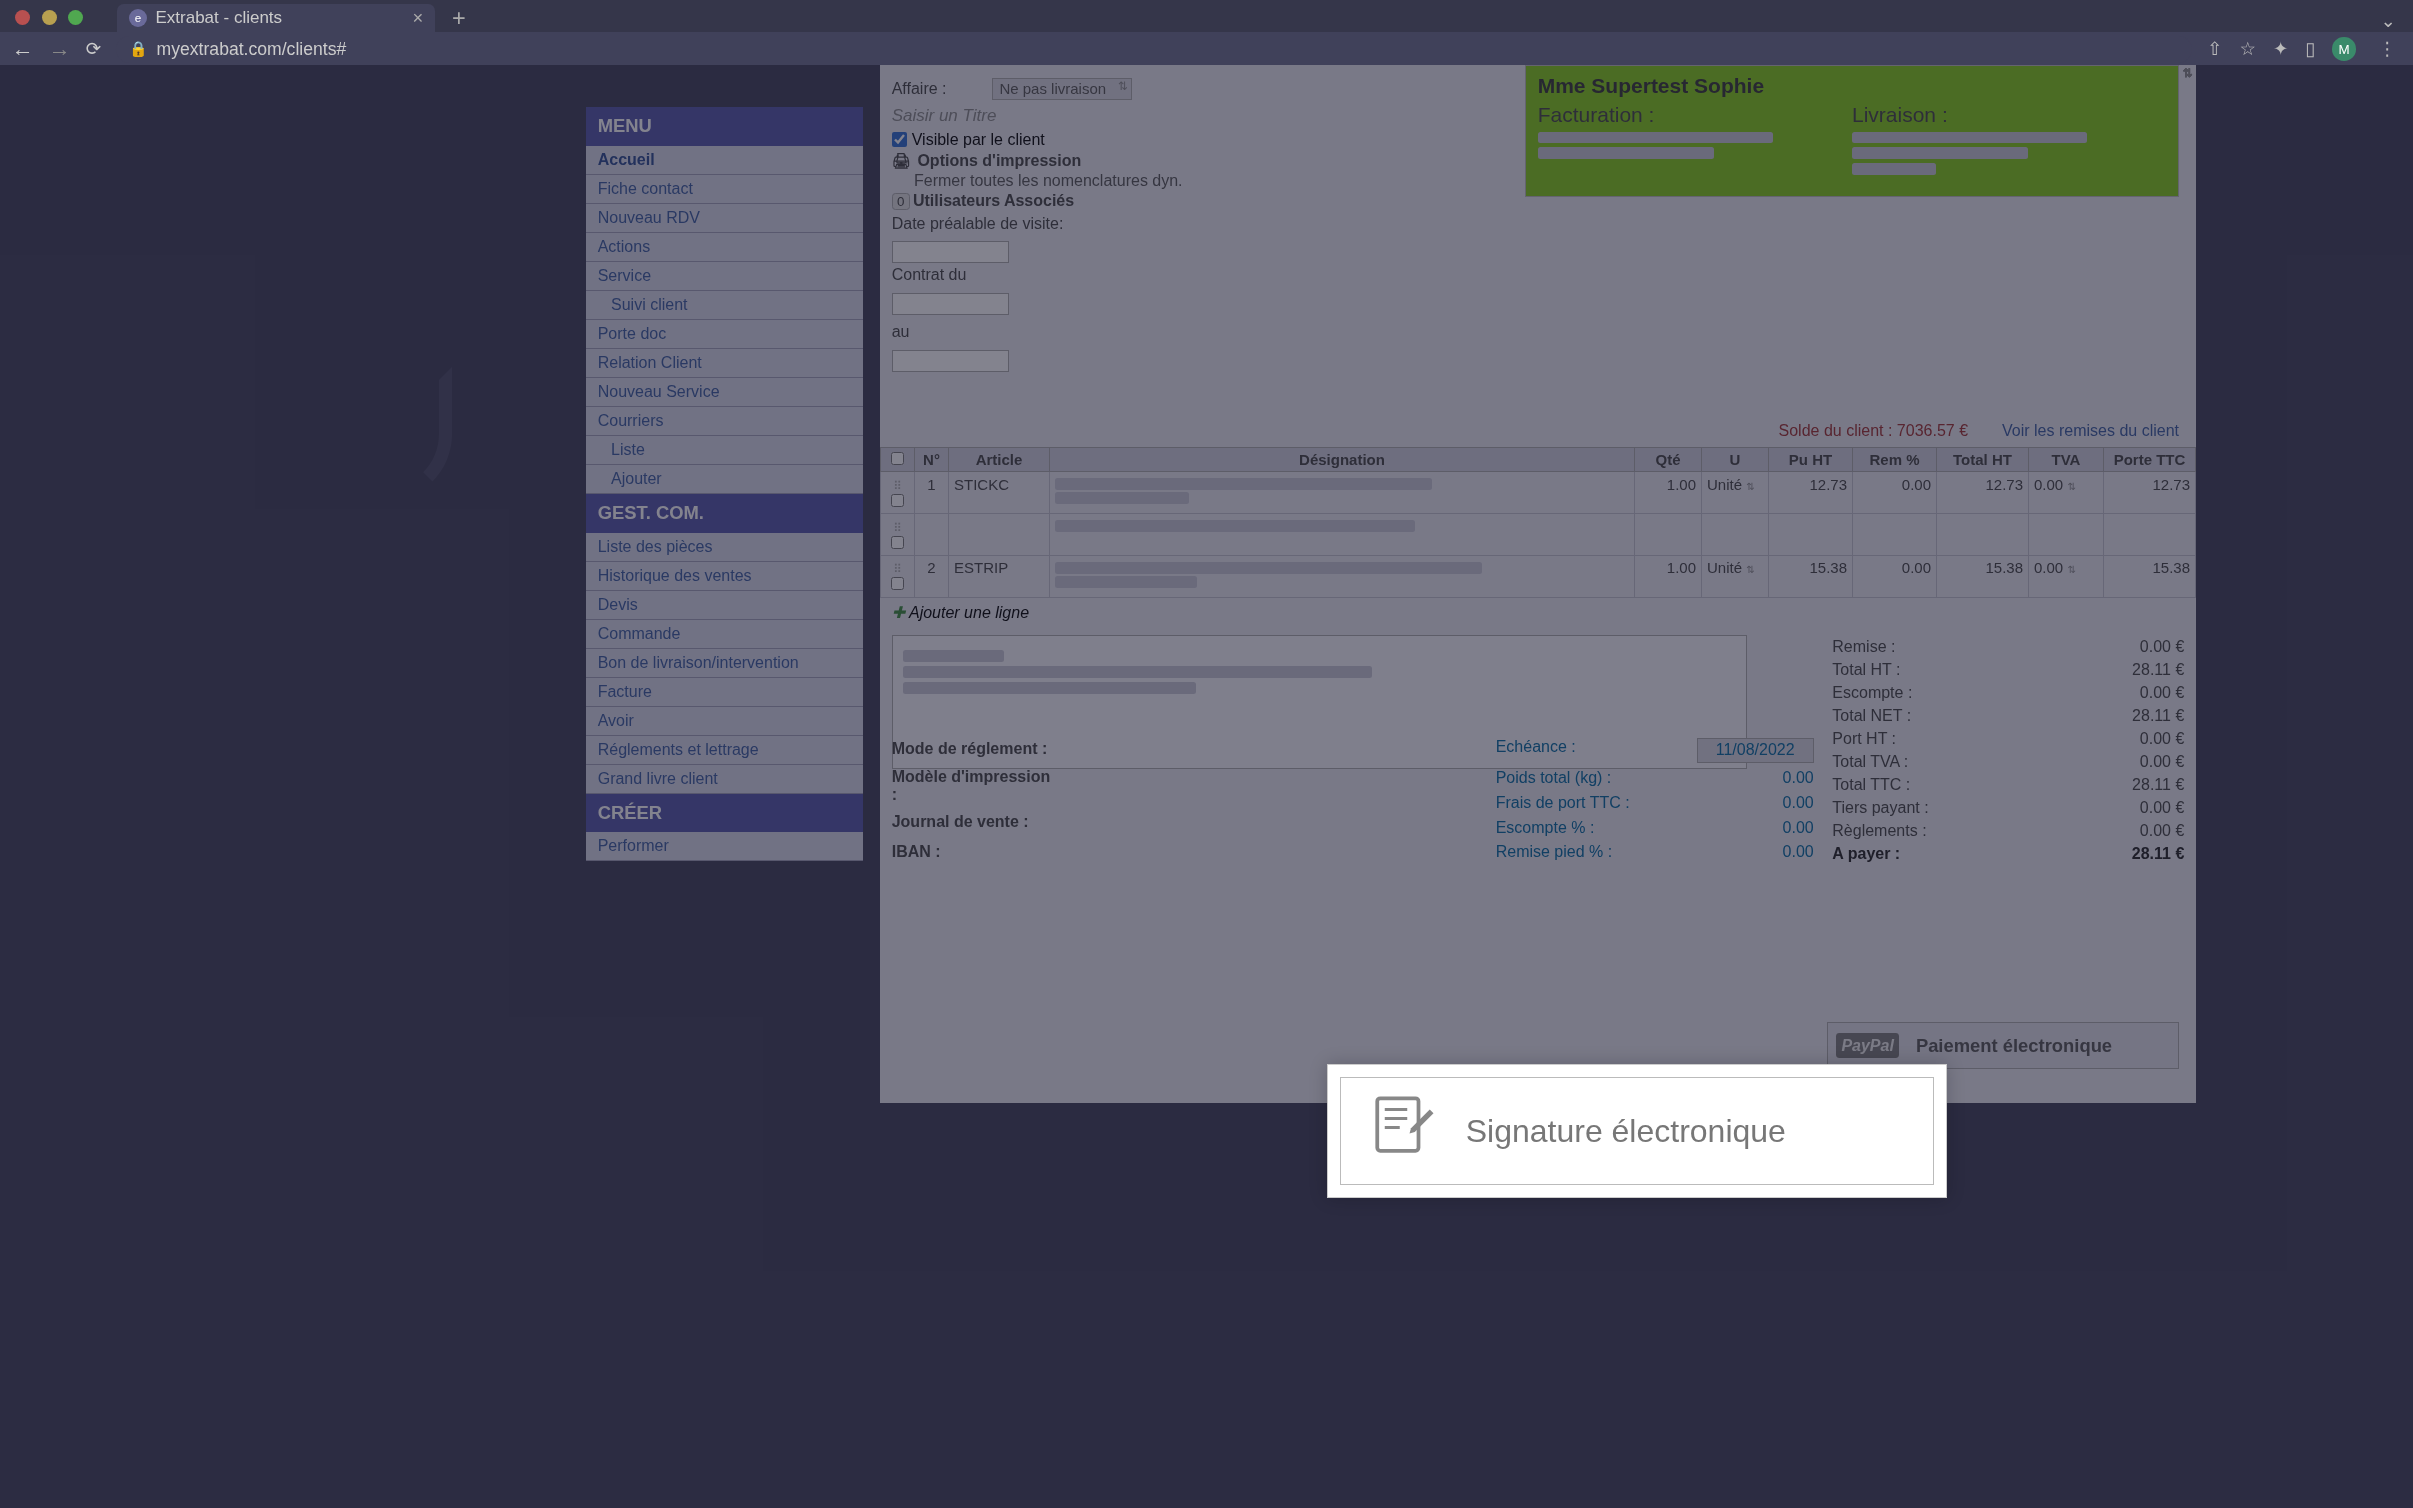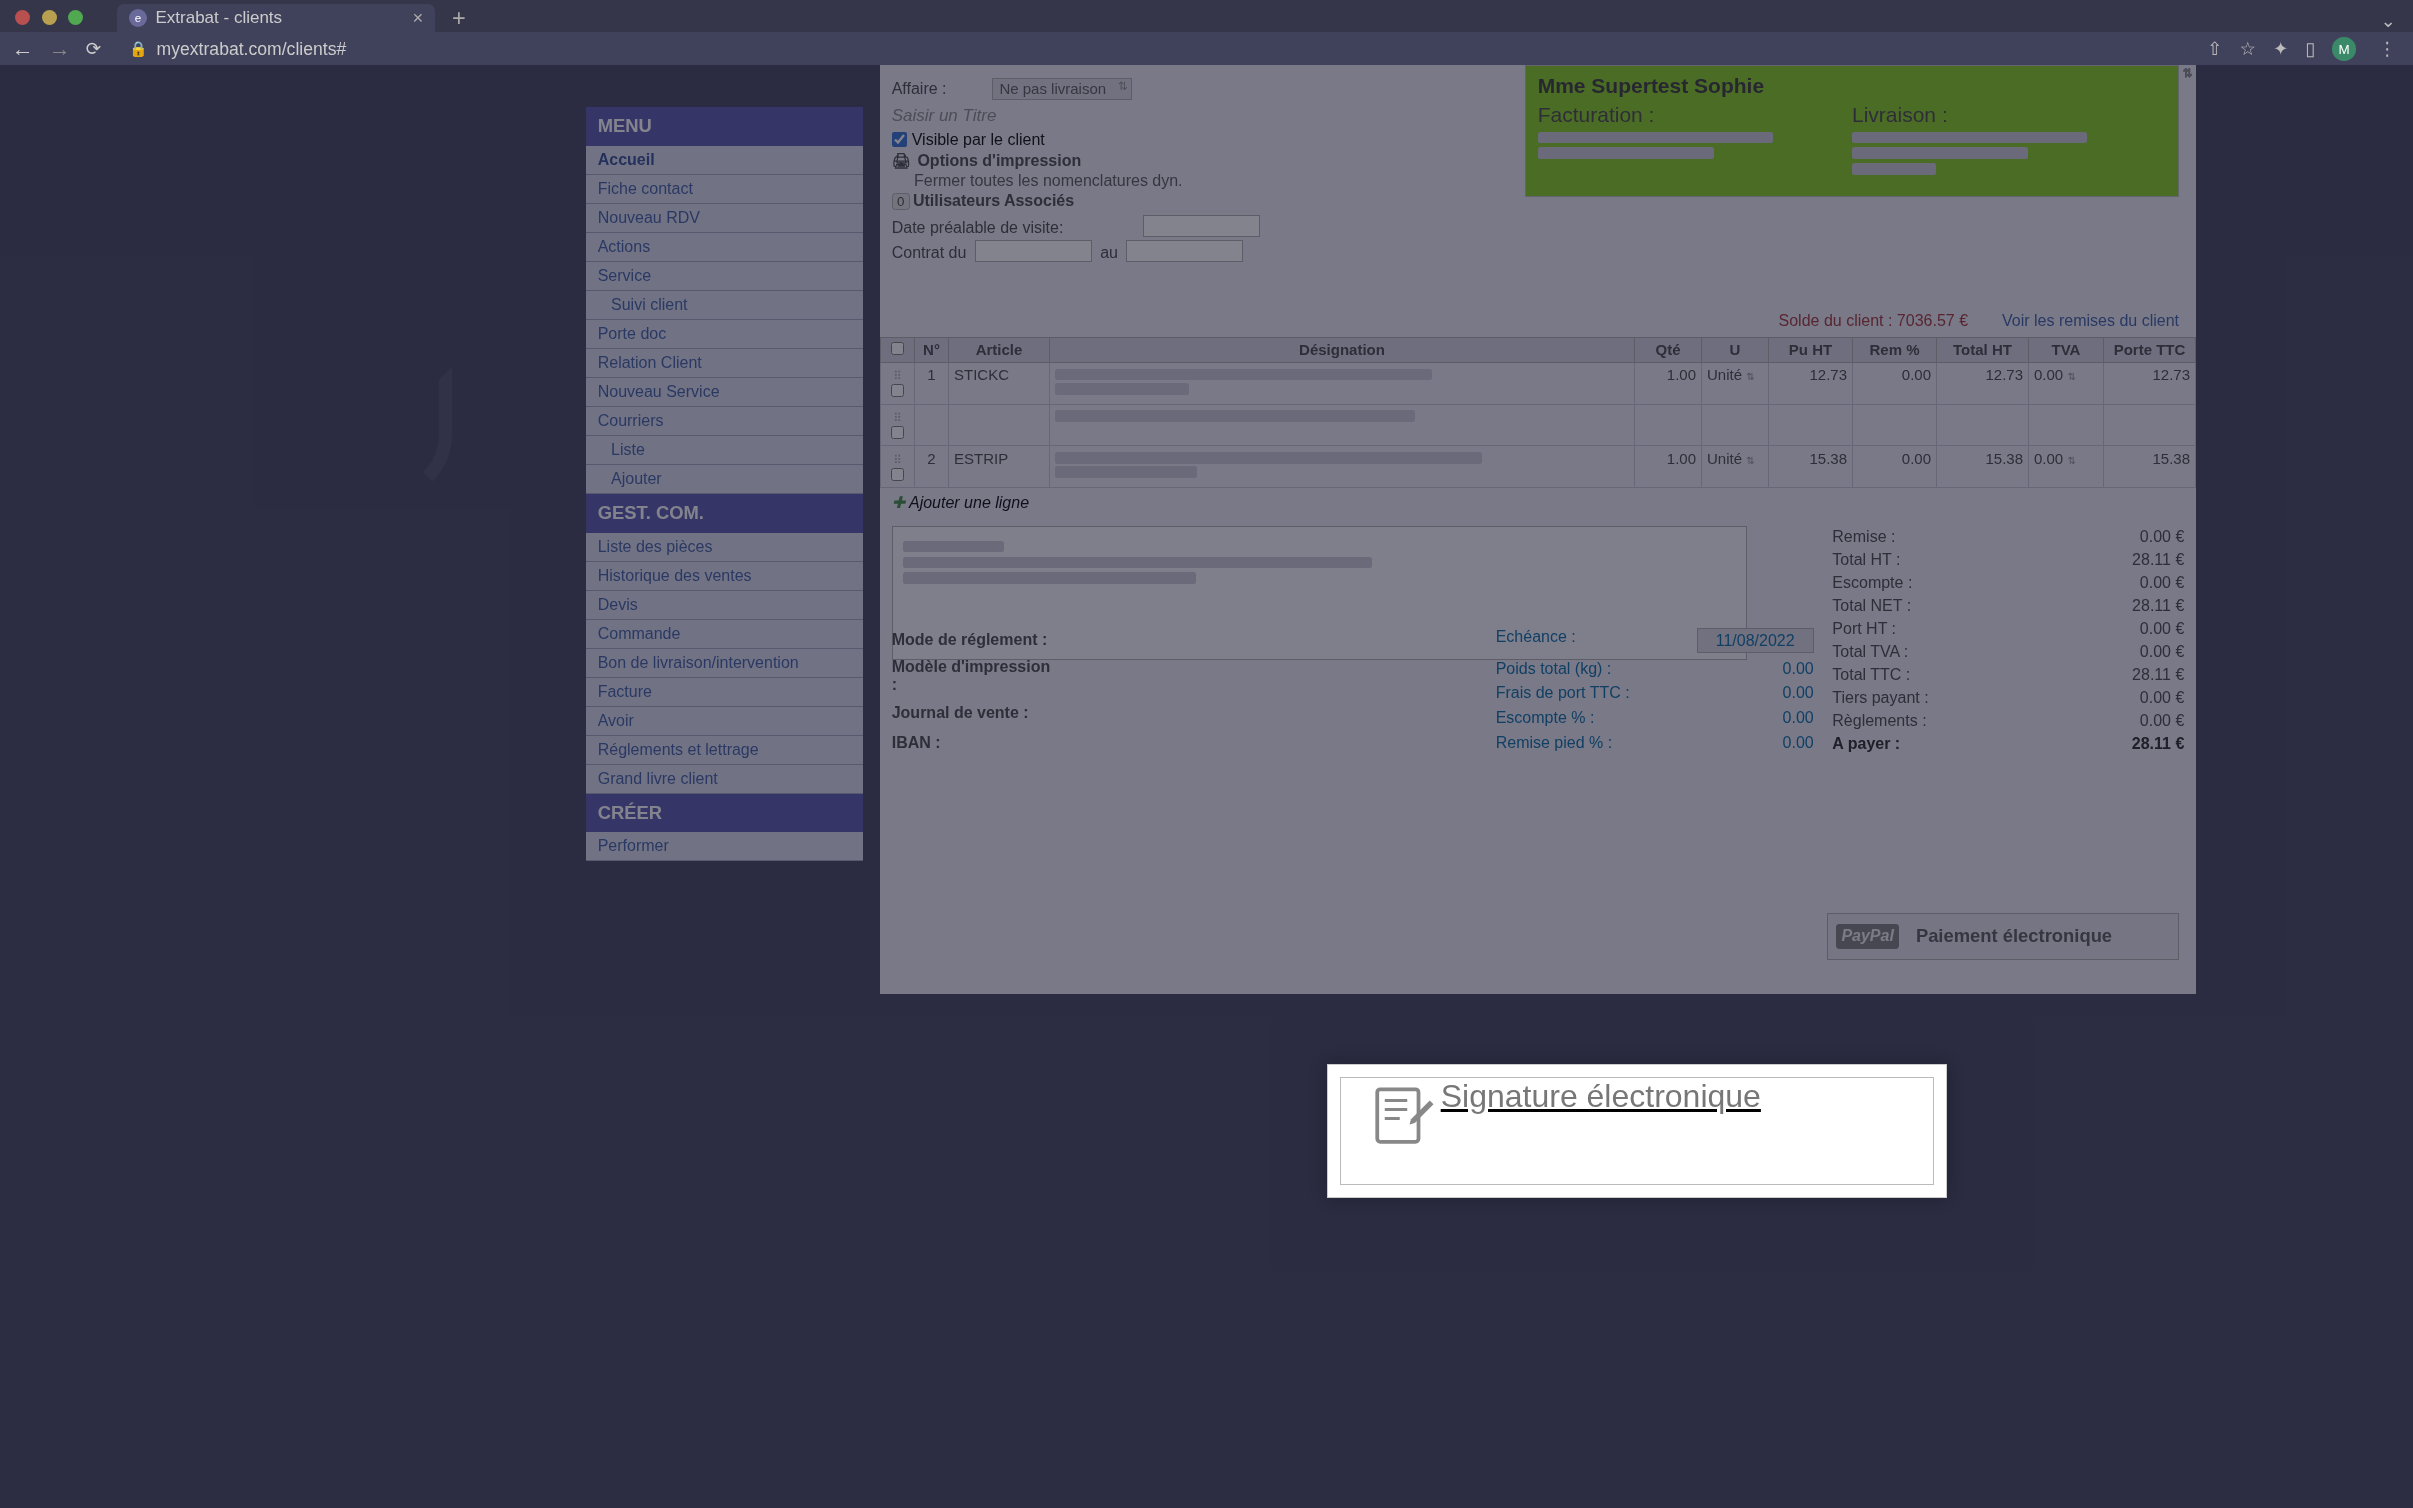--- a/index.html
+++ b/index.html
@@ -261,25 +261,26 @@
       display: inline-block;
       background: #ddd;
       border: 0.8px solid #aaa;
       border-radius: 3.4px;
       padding: 0 4.2px;
       font-size: 13.4px;
       margin-right: 3.4px;
     }
     .date-row {
       display: flex;
-      align-items: flex-end;
+      align-items: flex-start;
       gap: 8.4px;
       padding: 1.7px 11.7px;
       font-size: 16px;
       color: #444;
+      flex-direction: column;
     }
     .date-row .label { width: 243px; }
     .date-input {
       width: 117px;
       height: 22px;
       border: 0.8px solid #aaa;
       background: #fff;
     }
     .address-box {
       position: absolute;
@@ -393,23 +394,23 @@
       top: 999px;
       left: 1327px;
       width: 620px;
       height: 134px;
       padding: 11.7px;
     }
     .signature-inner {
       border: 1.7px solid #bbb;
       height: 100%;
       display: flex;
-      align-items: flex-start;
+      align-items: center;
       padding: 0 25px;
-      text-decoration: underline;
+      gap: 25px;
     }
     .sig-icon {
       font-size: 59px;
       color: #888;
     }
     .sig-text {
       font-size: 32px;
       color: #777;
     }
     .payment-box {

